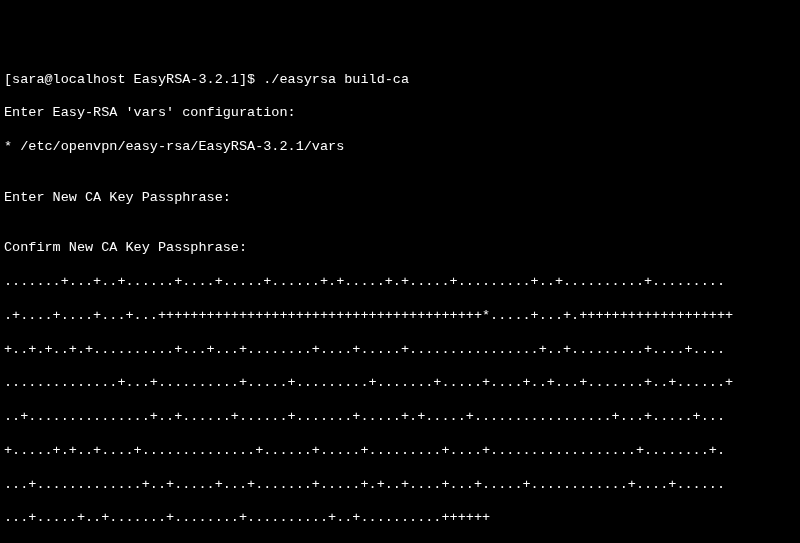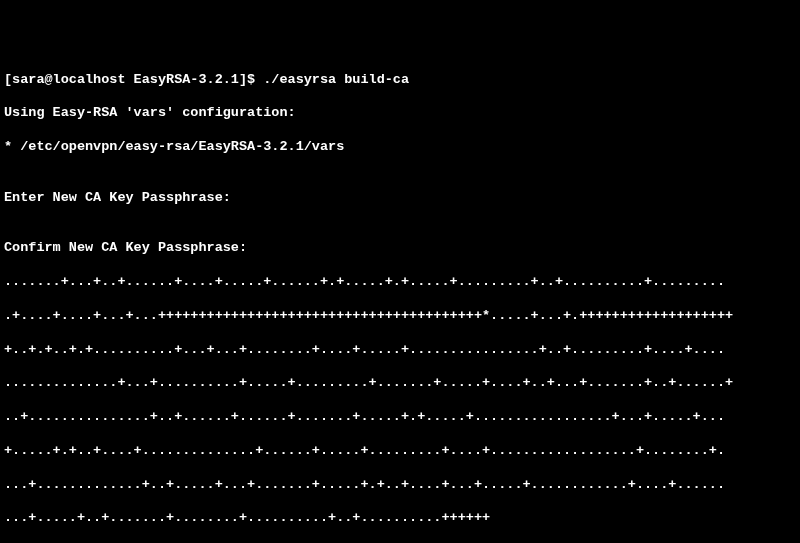--- a/index.html
+++ b/index.html
@@ -1,15 +1,15 @@
 <!DOCTYPE html>
 <html><head>
   <meta charset="utf-8">
   <style>
-    * { margin: 0; padding: 0; box-sizing: border-box; font-weight: bold; }
+    * { margin: 0; padding: 0; box-sizing: border-box; }
     body {
       background: #000;
       color: #fff;
       font-family: "Courier New", Courier, monospace;
       font-size: 13.5px;
       line-height: 1.25;
       padding: 4px 4px;
       width: 800px;
       height: 543px;
       overflow: hidden;
@@ -19,21 +19,21 @@
     .line { display: block; }
     .prompt-user { color: #fff; }
     .prompt-cmd { color: #fff; }
   </style>
 </head>
 <body>
 
 
 
 <span class="line"><span class="prompt-user">[sara@localhost EasyRSA-3.2.1]$ </span><span class="prompt-cmd">./easyrsa build-ca</span></span>
-<span class="line">Using Easy-RSA 'vars' configuration:</span>
+<span class="line">Enter Easy-RSA 'vars' configuration:</span>
 <span class="line">* /etc/openvpn/easy-rsa/EasyRSA-3.2.1/vars</span>
 <span class="line"></span>
 <span class="line">Enter New CA Key Passphrase:</span>
 <span class="line"></span>
 <span class="line">Confirm New CA Key Passphrase:</span>
 <span class="line">.......+...+..+......+....+.....+......+.+.....+.+.....+.........+..+..........+.........</span>
 <span class="line">.+....+....+...+...++++++++++++++++++++++++++++++++++++++++*.....+...+.+++++++++++++++++++</span>
 <span class="line">+..+.+..+.+..........+...+...+........+....+.....+................+..+.........+....+....</span>
 <span class="line">..............+...+..........+.....+.........+.......+.....+....+..+...+.......+..+......+</span>
 <span class="line">..+...............+..+......+......+.......+.....+.+.....+.................+...+.....+...</span>

